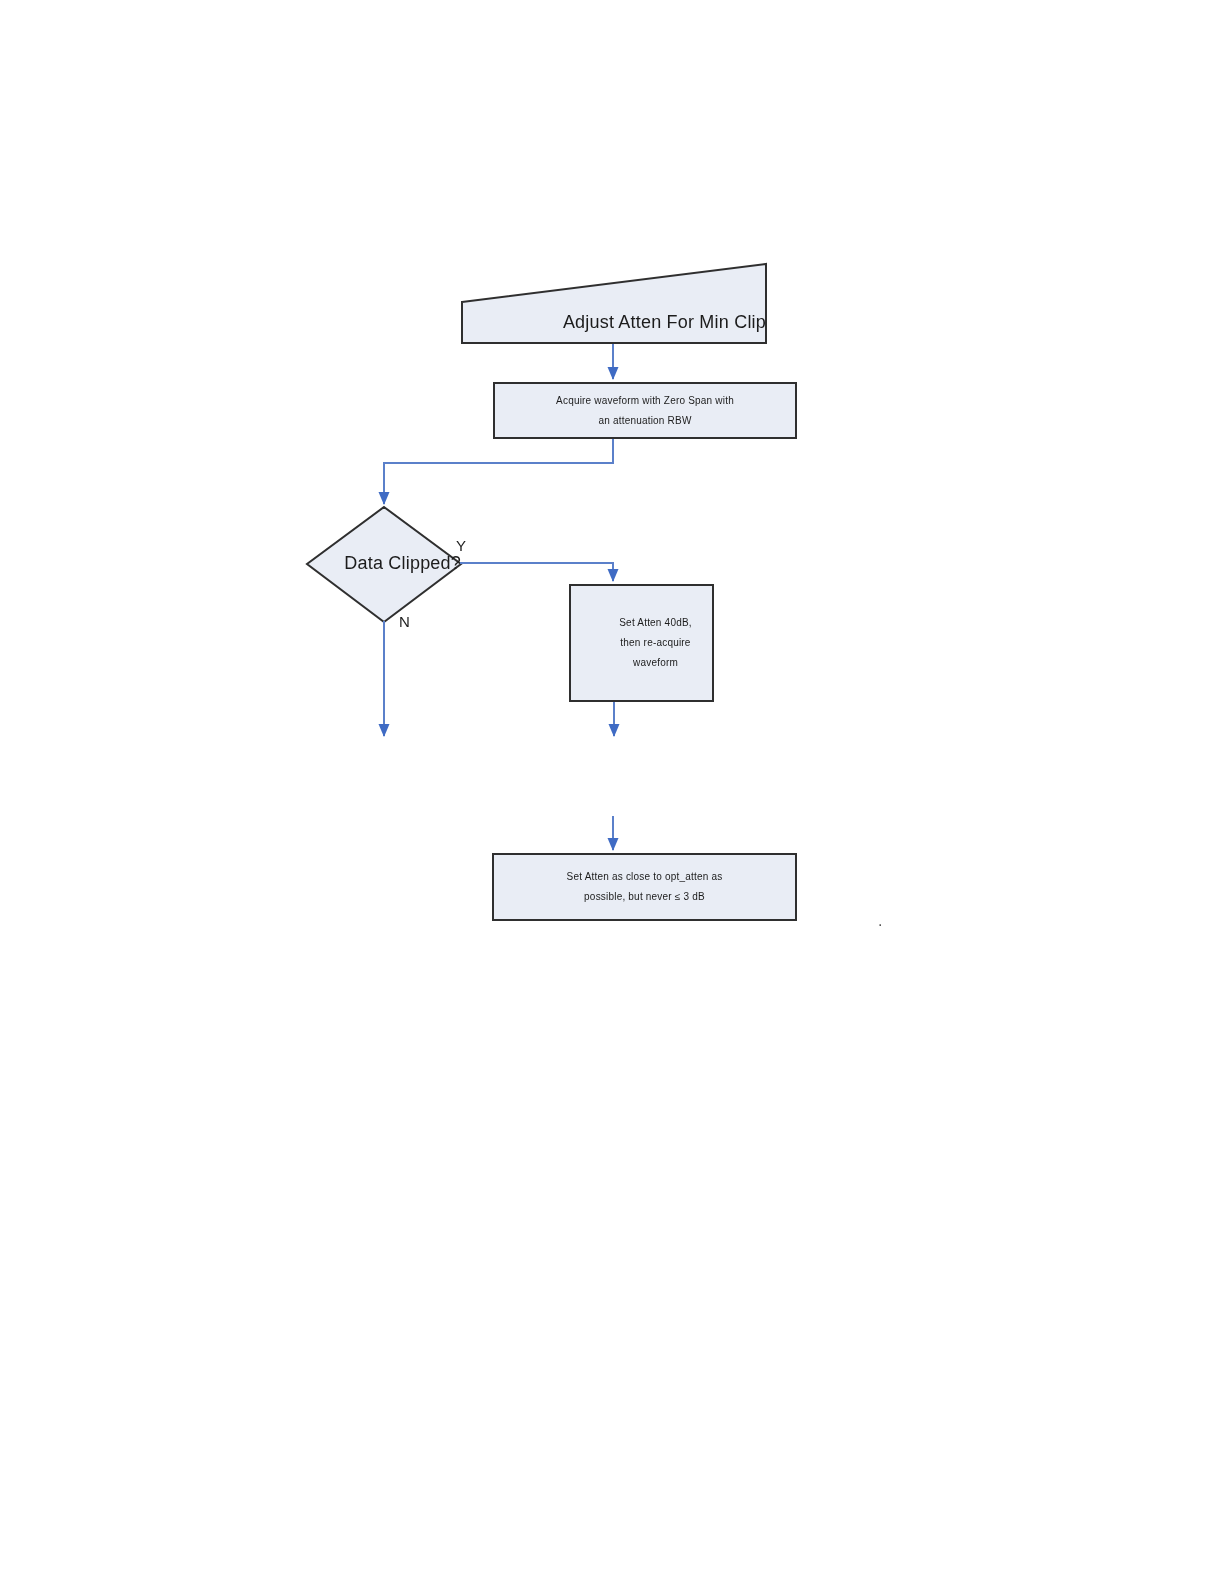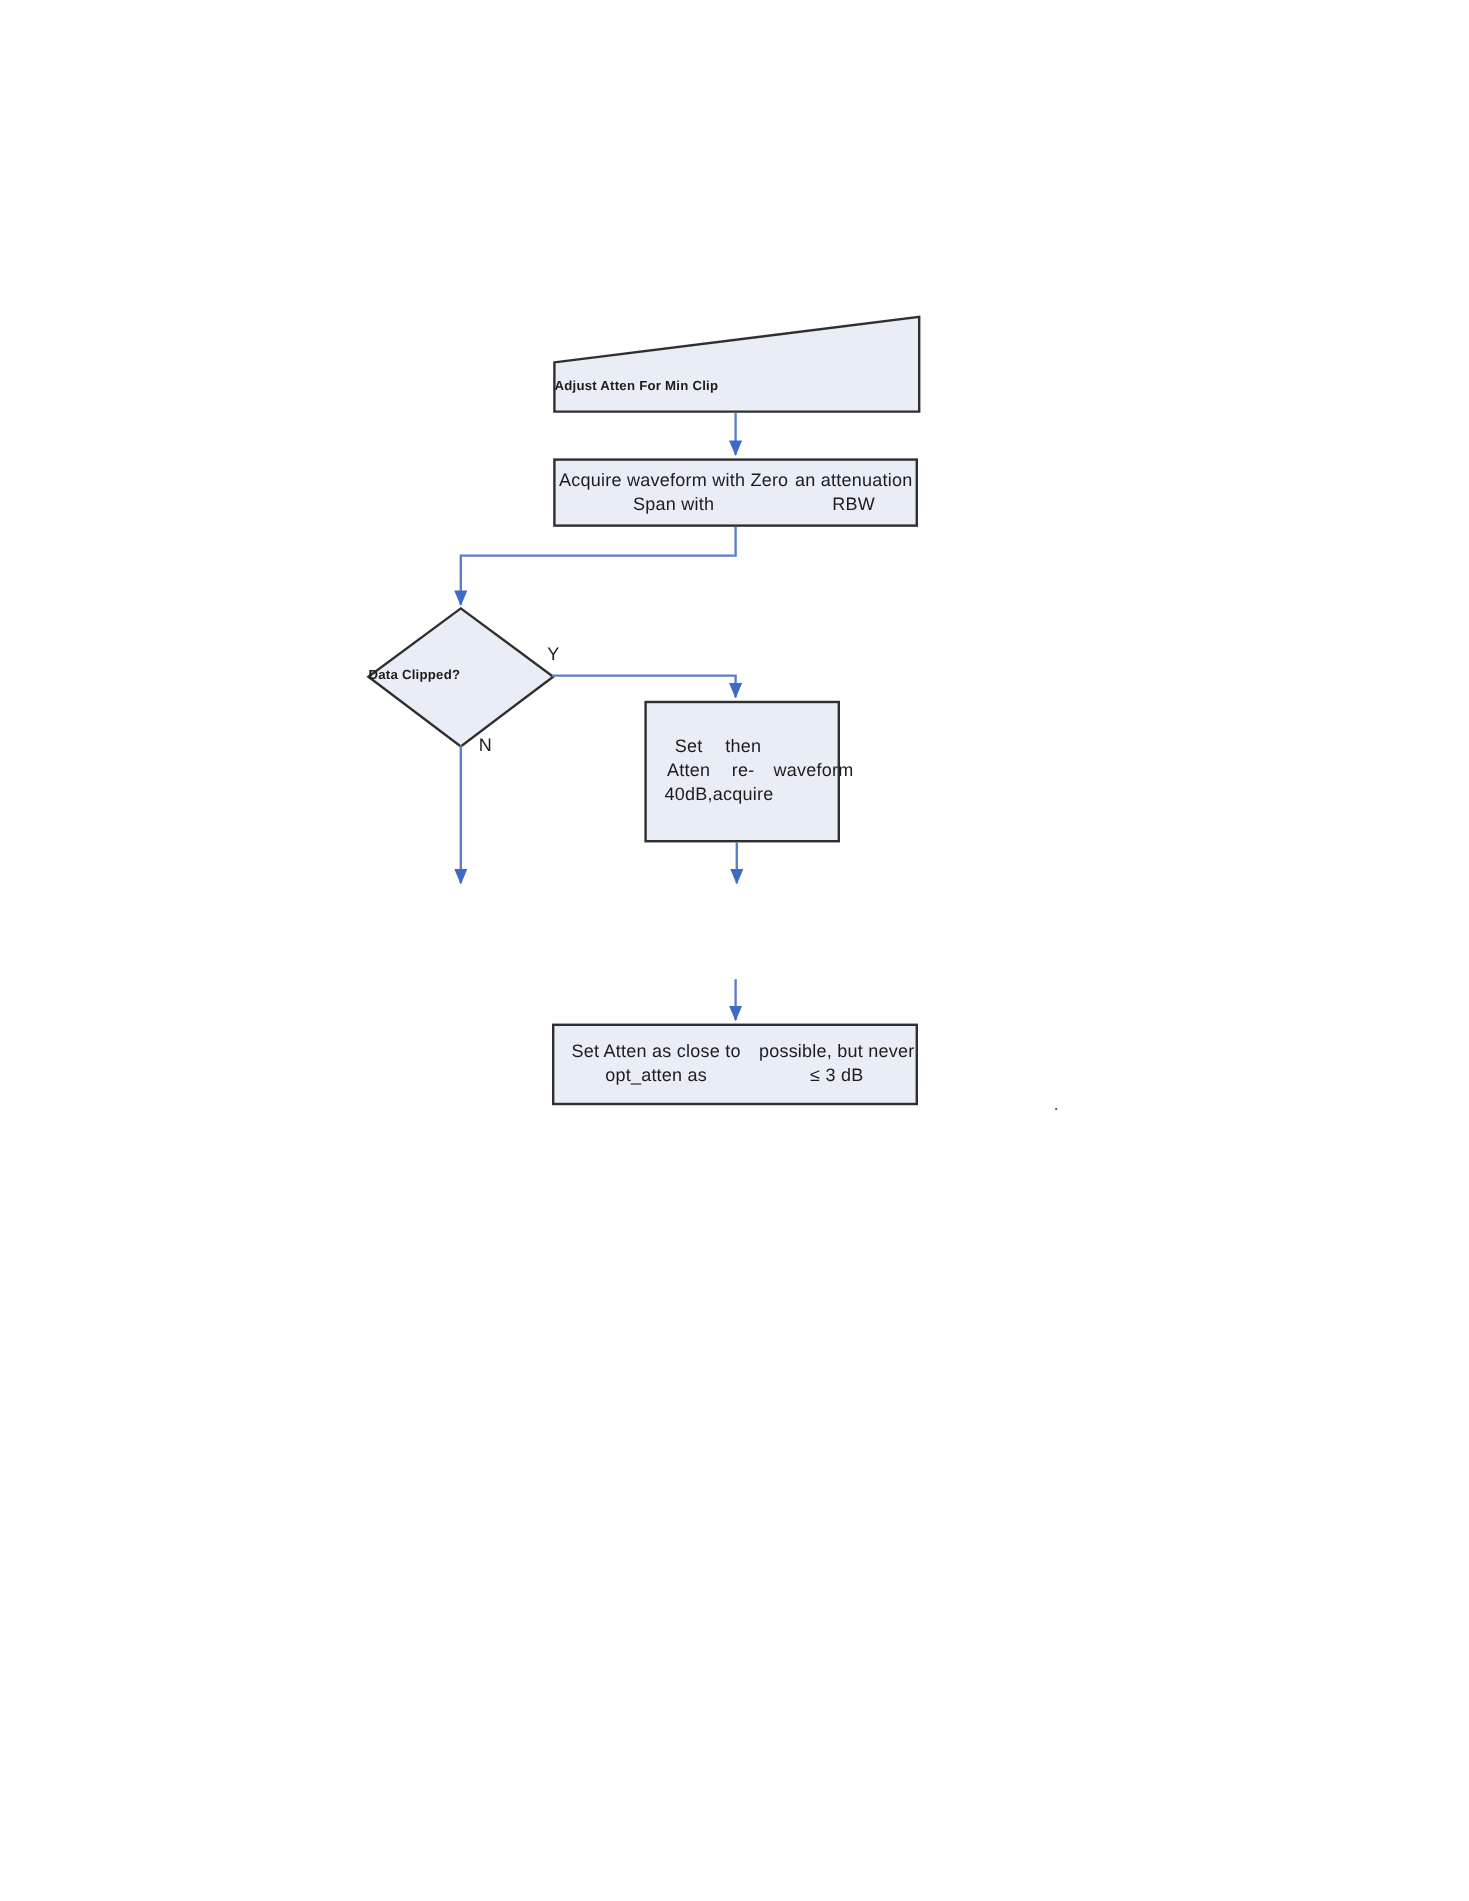--- a/index.html
+++ b/index.html
@@ -35,40 +35,41 @@
   .arrowhead-path {
     fill: var(--arrowhead);
     stroke: none;
   }
   .node {
     position: absolute;
     box-sizing: border-box;
     background: var(--node-fill);
     border: 2px solid var(--node-border);
     display: flex;
+    flex-direction: column;
     align-items: center;
     justify-content: center;
     text-align: center;
-    font-size: 15px;
+    font-size: 10px;
     line-height: 20px;
     letter-spacing: 0.2px;
     color: var(--text);
+    margin-left: 32px;
   }
   .shape-label {
     position: absolute;
     display: flex;
     flex-direction: column;
-    align-items: flex-start;
+    align-items: flex-end;
     justify-content: center;
     text-align: center;
-    font-size: 11px;
+    font-size: 18px;
     line-height: 20px;
     letter-spacing: 0.2px;
     color: var(--text);
-    font-weight: bold;
   }
   .branch-label {
     position: absolute;
     font-size: 15px;
     line-height: 18px;
     letter-spacing: 0.2px;
     color: var(--text);
   }
   .stray-mark {
     position: absolute;
@@ -109,21 +110,21 @@
     <div>an attenuation RBW</div>
   </div>
 
   <div class="shape-label" style="left:307px; top:552px; width:154px; height:22px;">
     <div>Data Clipped?</div>
   </div>
 
   <div class="branch-label" style="left:456px; top:537px;">Y</div>
   <div class="branch-label" style="left:399px; top:613px;">N</div>
 
-  <div class="node" style="left:537px; top:584px; width:163px; height:118px;padding-left:28px;">
+  <div class="node" style="left:537px; top:584px; width:145px; height:118px;padding-left:28px;">
     <div>Set Atten 40dB,</div>
     <div>then re-acquire</div>
     <div>waveform</div>
   </div>
 
 
   <div class="node" style="left:460px; top:853px; width:305px; height:68px;">
     <div>Set Atten as close to opt_atten as</div>
     <div>possible, but never ≤ 3 dB</div>
   </div>

